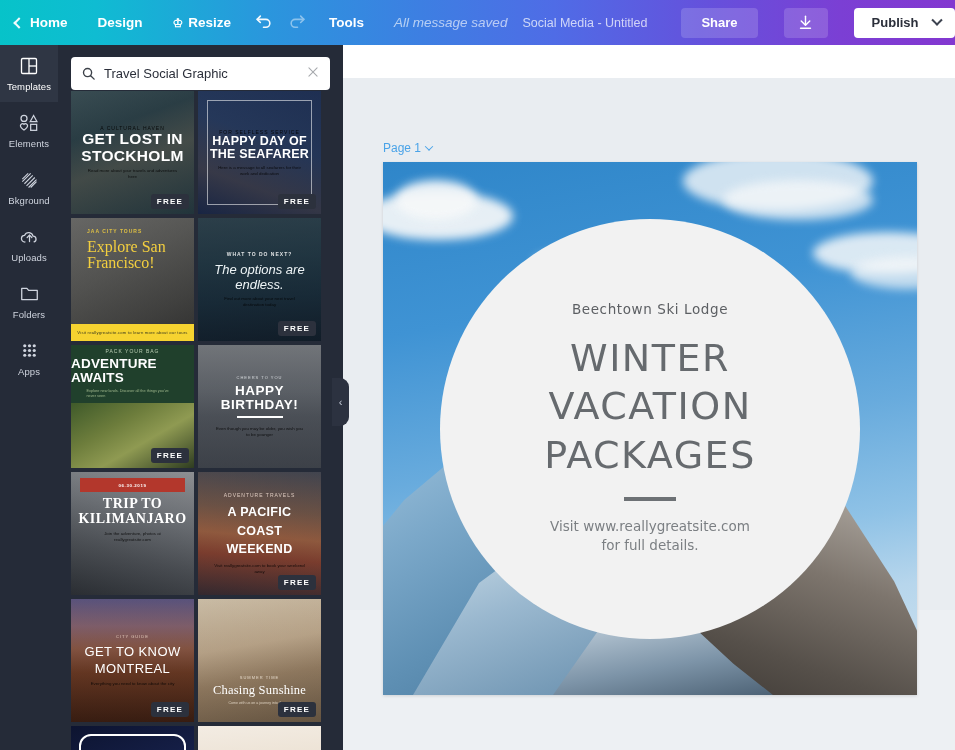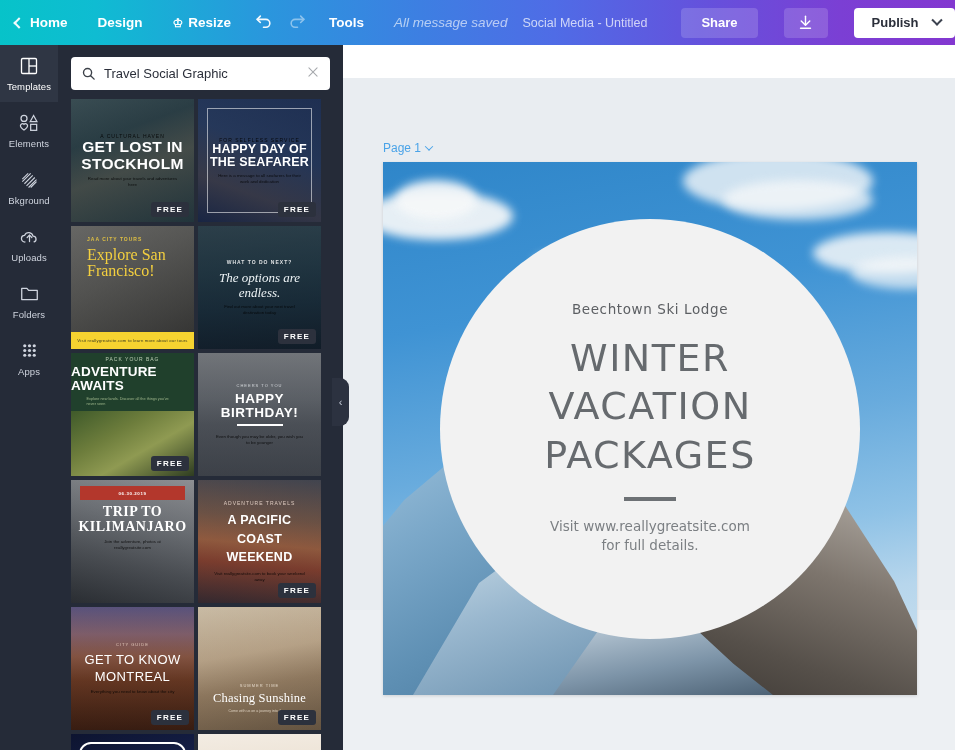--- a/index.html
+++ b/index.html
@@ -93,21 +93,21 @@
   .rail-label { font-size: 9.5px; letter-spacing: .1px; }
   .rail-ico { height: 20px; display: flex; align-items: center; }
 
   
   .panel {
     position: absolute; left: 58px; top: 45px;
     width: 285px; height: 705px;
     background: #252b38; z-index: 25;
     overflow: hidden;
   }
-  .searchwrap { padding: 12px 13px 9px 13px; }
+  .searchwrap { padding: 12px 13px 1px 13px; }
   .searchbox {
     position: relative; background: #fff;
     border-radius: 4px; height: 33px;
     display: flex; align-items: center; padding: 0 10px;
   }
   .searchbox input {
     flex: 1; border: none; outline: none;
     font-size: 13px; color: #2b2f3a;
     font-family: "Liberation Sans", sans-serif;
     background: transparent; padding-left: 8px;
@@ -159,21 +159,21 @@
                  font-family:"Liberation Serif", serif; line-height:1.0; }
   .th3 .t-kicker { color:#f3cf3f; font-weight:bold; margin-bottom:5px; }
   .th3bar { position:absolute; left:0; right:0; bottom:0; height:17px; background:#f6d330;
             display:flex; align-items:center; justify-content:center; }
   .th3bar span { font-size:4.2px; color:#3a3a20; letter-spacing:.2px; }
 
   .th4 { background:
       linear-gradient(rgba(18,30,40,.5),rgba(14,24,36,.62)),
       linear-gradient(175deg,#46606b 0%,#33525f 35%,#24404f 65%,#16242f 100%); }
   .th4 .t-main { color:#eef4f6; font-size:13px; font-weight:normal; font-style:italic;
-                 font-family:Liberation Serif, serif; line-height:1.12; }
+                 font-family:Liberation Sans, sans-serif; line-height:1.12; }
   .th4 .t-kicker { color:#fff; font-weight:bold; margin-bottom:6px; }
 
   .th5 { background: #1f3a2b; }
   .th5top { position:absolute; left:0; right:0; top:0; height:47%;
             background:#20402c; display:flex; flex-direction:column;
             align-items:center; justify-content:center; }
   .th5bot { position:absolute; left:0; right:0; bottom:0; height:53%;
             background: linear-gradient(150deg,#3f5a2a 0%,#6d7d3c 35%,#8f9a52 60%,#2e3c21 100%); }
   .th5 .t-main { color:#fff; font-size:13.5px; letter-spacing:.2px; }
   .th5 .t-kicker { color:#cfe0c6; margin-bottom:3px; }

